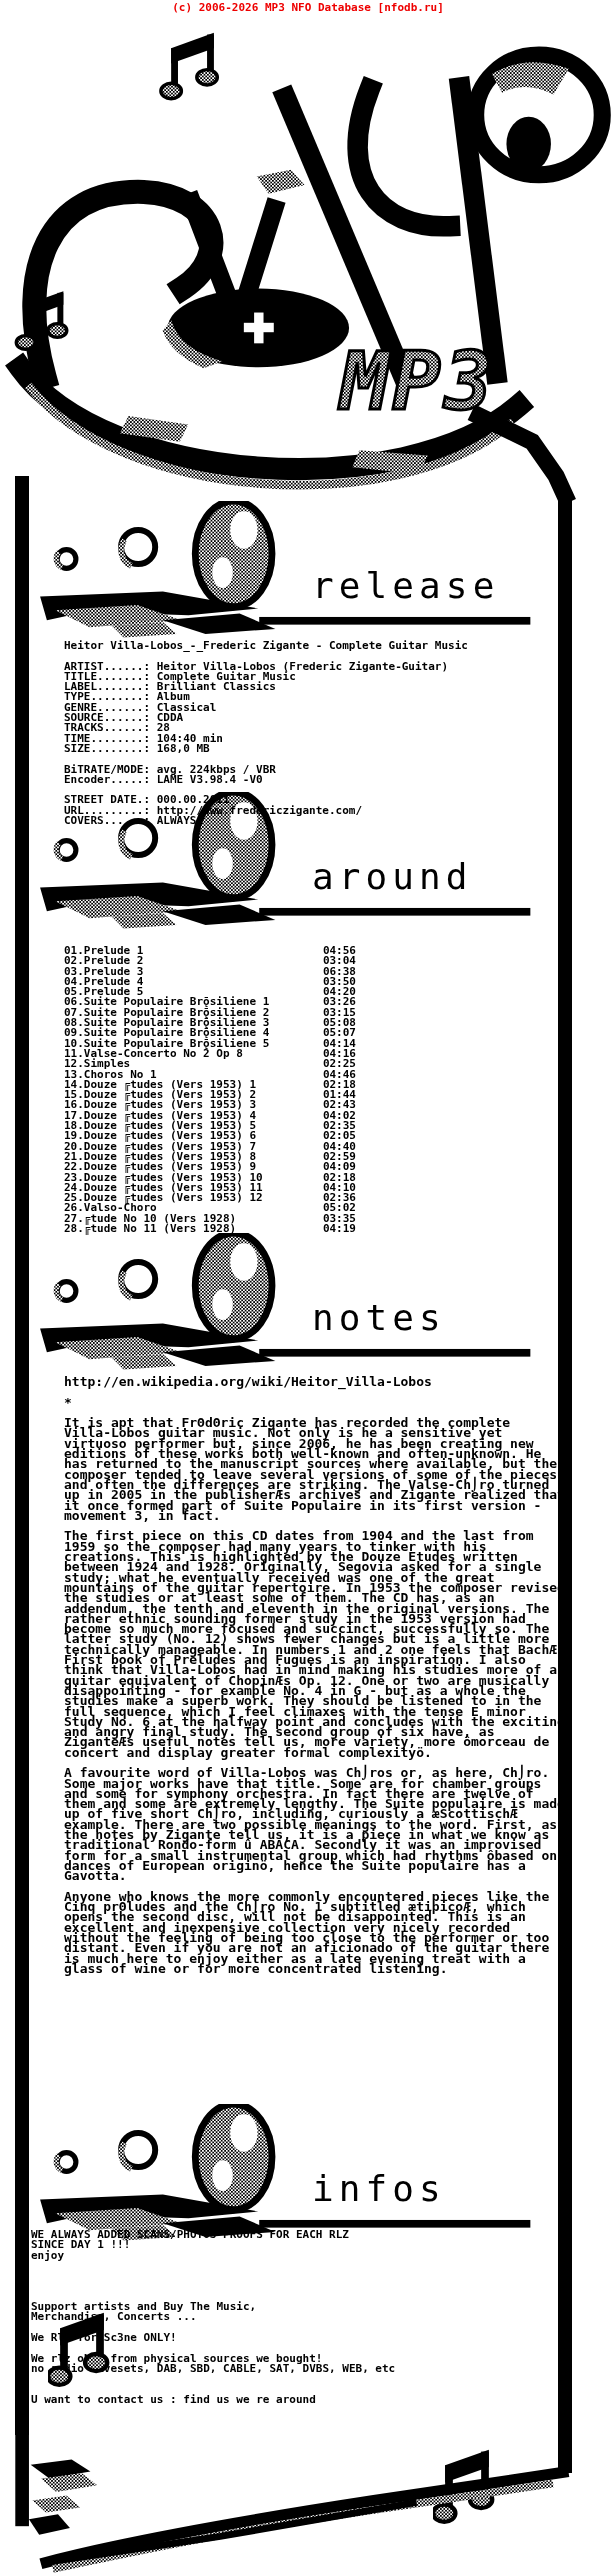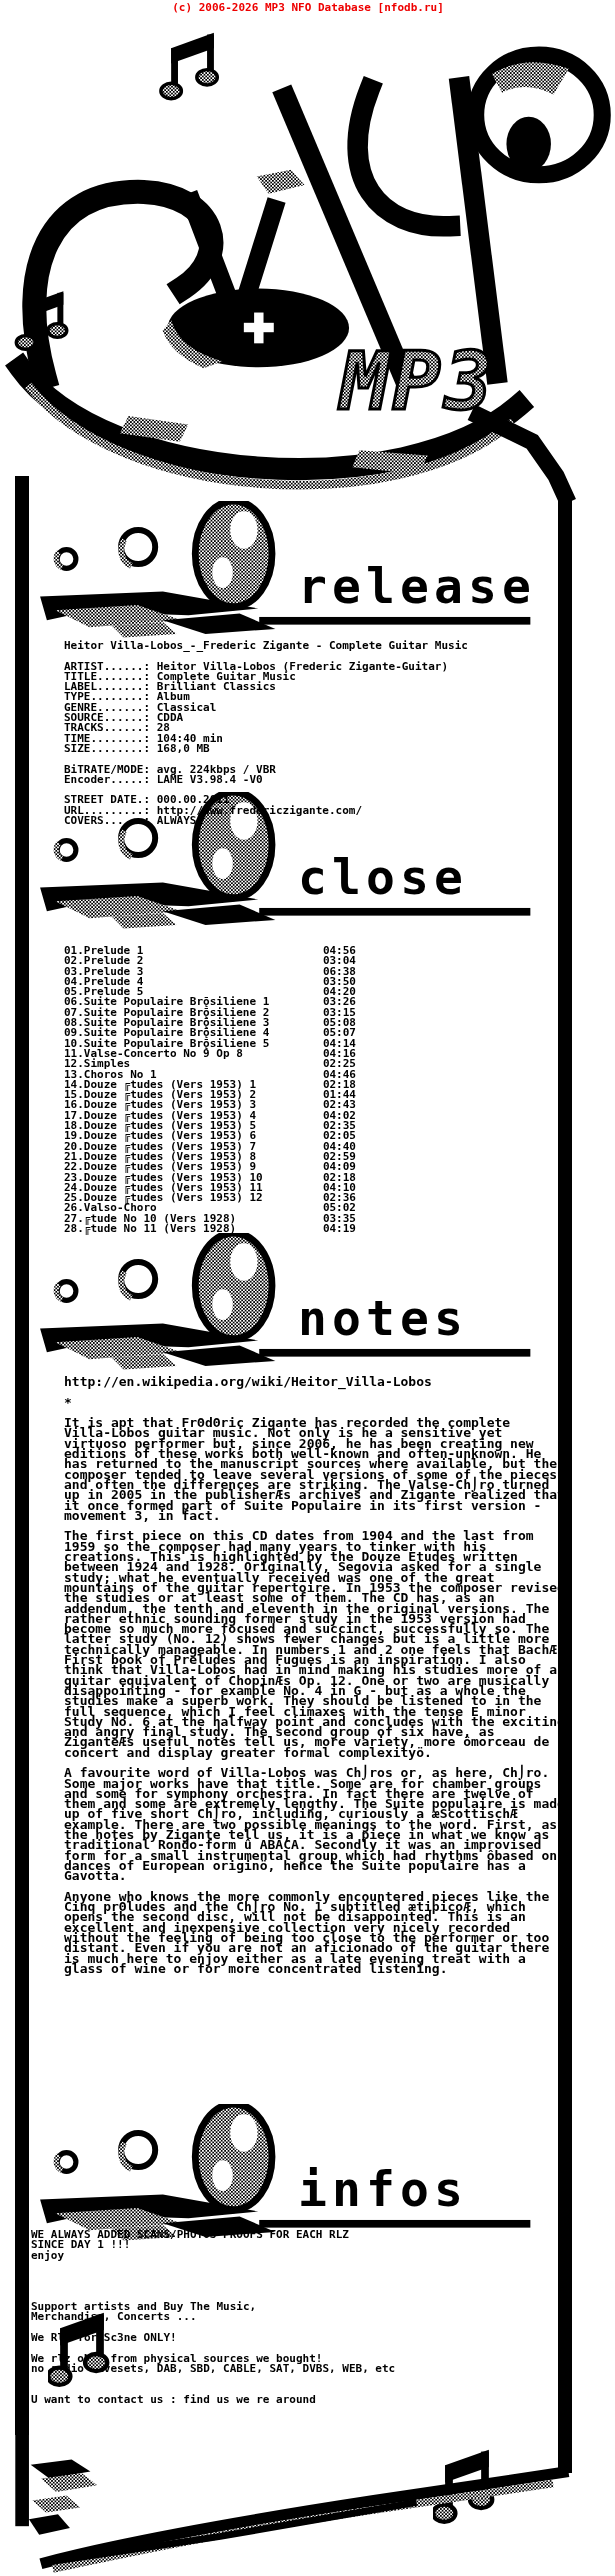--- a/index.html
+++ b/index.html
@@ -6,21 +6,21 @@
   #page{position:relative;width:596px;height:2576px;background:#fff;margin:0 auto;
         font-family:"DejaVu Sans Mono",monospace;font-weight:bold;color:#000;overflow:hidden;padding-left:25px;}
   .redline{position:absolute;top:1.7px;left:0;width:616px;text-align:center;
            font-size:11px;line-height:12px;color:#ee0000;letter-spacing:0px;}
   .abs{position:absolute;}
   .mono13{font-size:11px;line-height:10.3px;white-space:pre;}
   .bar{position:absolute;width:13.7px;background:#000;}
   #left-bar{left:15.4px;top:476px;height:1959px;}
   #right-bar{left:558px;top:491px;height:1982px;}
   .hdr-art{position:absolute;left:34px;width:505px;height:162px;pointer-events:none;}
-  .hdr-word{position:absolute;left:298px;font-size:48px;line-height:36px;font-weight:700;
+  .hdr-word{position:absolute;left:312px;font-size:36px;line-height:36px;font-weight:400;
             letter-spacing:5.1px;font-family:"DejaVu Sans Mono",monospace;}
   .info-line{height:10.3px;font-size:11px;line-height:10.3px;white-space:pre;}
   #release-block{left:64px;top:641px;width:479px;}
   #title-line{margin-bottom:0;}
   #track-list{left:64px;top:946px;width:292px;}
   .t-row{display:flex;justify-content:space-between;height:10.3px;
          font-size:11px;line-height:10.3px;white-space:pre;}
   #notes-block{left:64px;top:1377px;width:445px;}
   .para,.npre{margin:0 0 10.3px 0;font-family:"DejaVu Sans Mono",monospace;font-weight:bold;
         font-size:13px;line-height:10.3px;white-space:pre;}
@@ -125,21 +125,21 @@
     <path d="M 105 46 a 20 20 0 0 0 8 30" stroke="url(#ck)" stroke-width="7" fill="none"></path>
     <ellipse cx="233" cy="62" rx="45" ry="62" fill="url(#ck)" stroke="#000" stroke-width="8"></ellipse>
     <ellipse cx="245" cy="34" rx="16" ry="22" fill="#fff"></ellipse>
     <ellipse cx="220" cy="84" rx="12" ry="18" fill="#fff"></ellipse>
     <rect x="263" y="136" width="318" height="9" fill="#000"></rect>
     <polygon points="6,112 150,106 262,126 180,134 60,130 14,140" fill="#000"></polygon>
     <polygon points="24,128 120,122 172,140 64,148" fill="url(#ck)"></polygon>
     <polygon points="150,140 240,132 282,150 200,156" fill="#000"></polygon>
     <polygon points="90,146 150,142 166,156 104,160" fill="url(#ck)"></polygon>
   </svg>
-  <div class="hdr-word" style="top:859px">close</div>
+  <div class="hdr-word" style="top:859px">around</div>
 
   <svg class="hdr-art" style="top:1233px" viewBox="0 0 590 190" aria-hidden="true">
     <circle cx="37" cy="68" r="11" fill="none" stroke="#000" stroke-width="6"></circle>
     <path d="M 28 60 a 11 11 0 0 0 4 18" stroke="url(#ck)" stroke-width="6" fill="none"></path>
     <circle cx="121" cy="54" r="20" fill="none" stroke="#000" stroke-width="7"></circle>
     <path d="M 105 46 a 20 20 0 0 0 8 30" stroke="url(#ck)" stroke-width="7" fill="none"></path>
     <ellipse cx="233" cy="62" rx="45" ry="62" fill="url(#ck)" stroke="#000" stroke-width="8"></ellipse>
     <ellipse cx="245" cy="34" rx="16" ry="22" fill="#fff"></ellipse>
     <ellipse cx="220" cy="84" rx="12" ry="18" fill="#fff"></ellipse>
     <rect x="263" y="136" width="318" height="9" fill="#000"></rect>
@@ -251,21 +251,21 @@
         <span>09.Suite Populaire Brǭsiliene 4</span>
         <span>05:07</span>
       </div>
 
       <div class="t-row">
         <span>10.Suite Populaire Brǭsiliene 5</span>
         <span>04:14</span>
       </div>
 
       <div class="t-row">
-        <span>11.Valse-Concerto No 9 Op 8</span>
+        <span>11.Valse-Concerto No 2 Op 8</span>
         <span>04:16</span>
       </div>
 
       <div class="t-row">
         <span>12.Simples</span>
         <span>02:25</span>
       </div>
 
       <div class="t-row">
         <span>13.Choros No 1</span>

